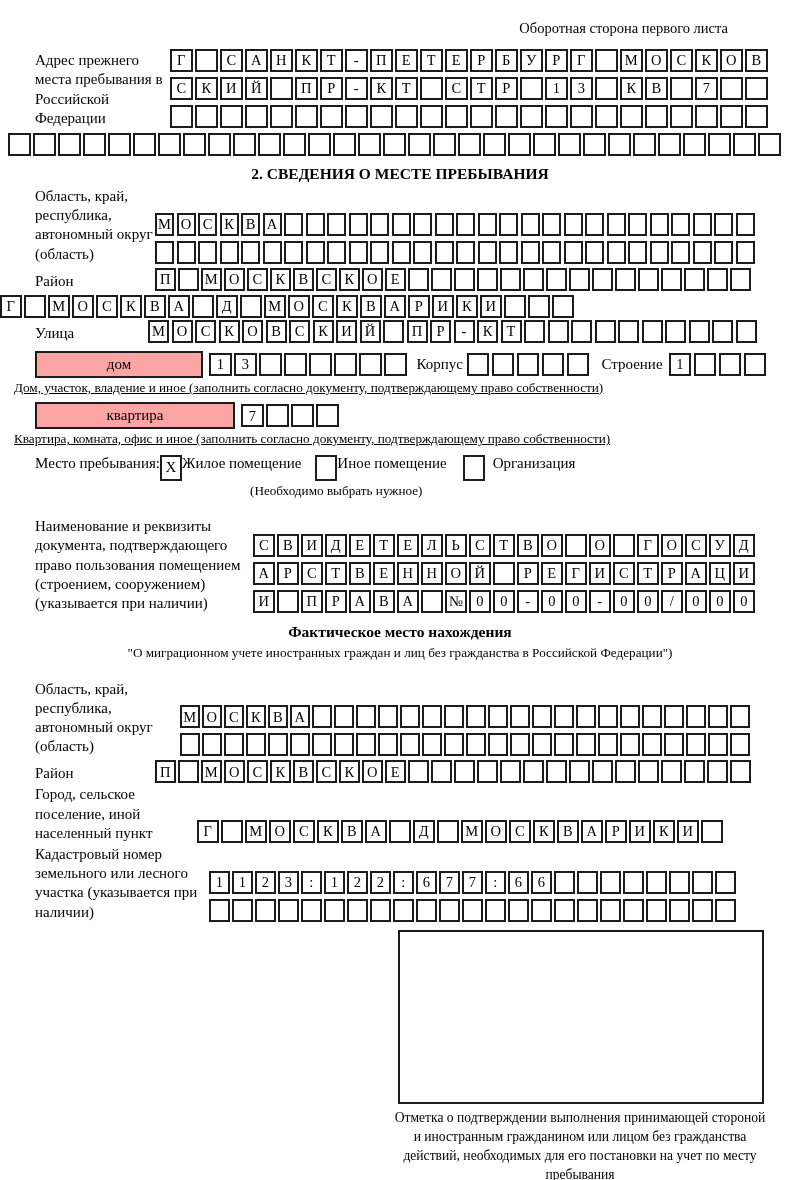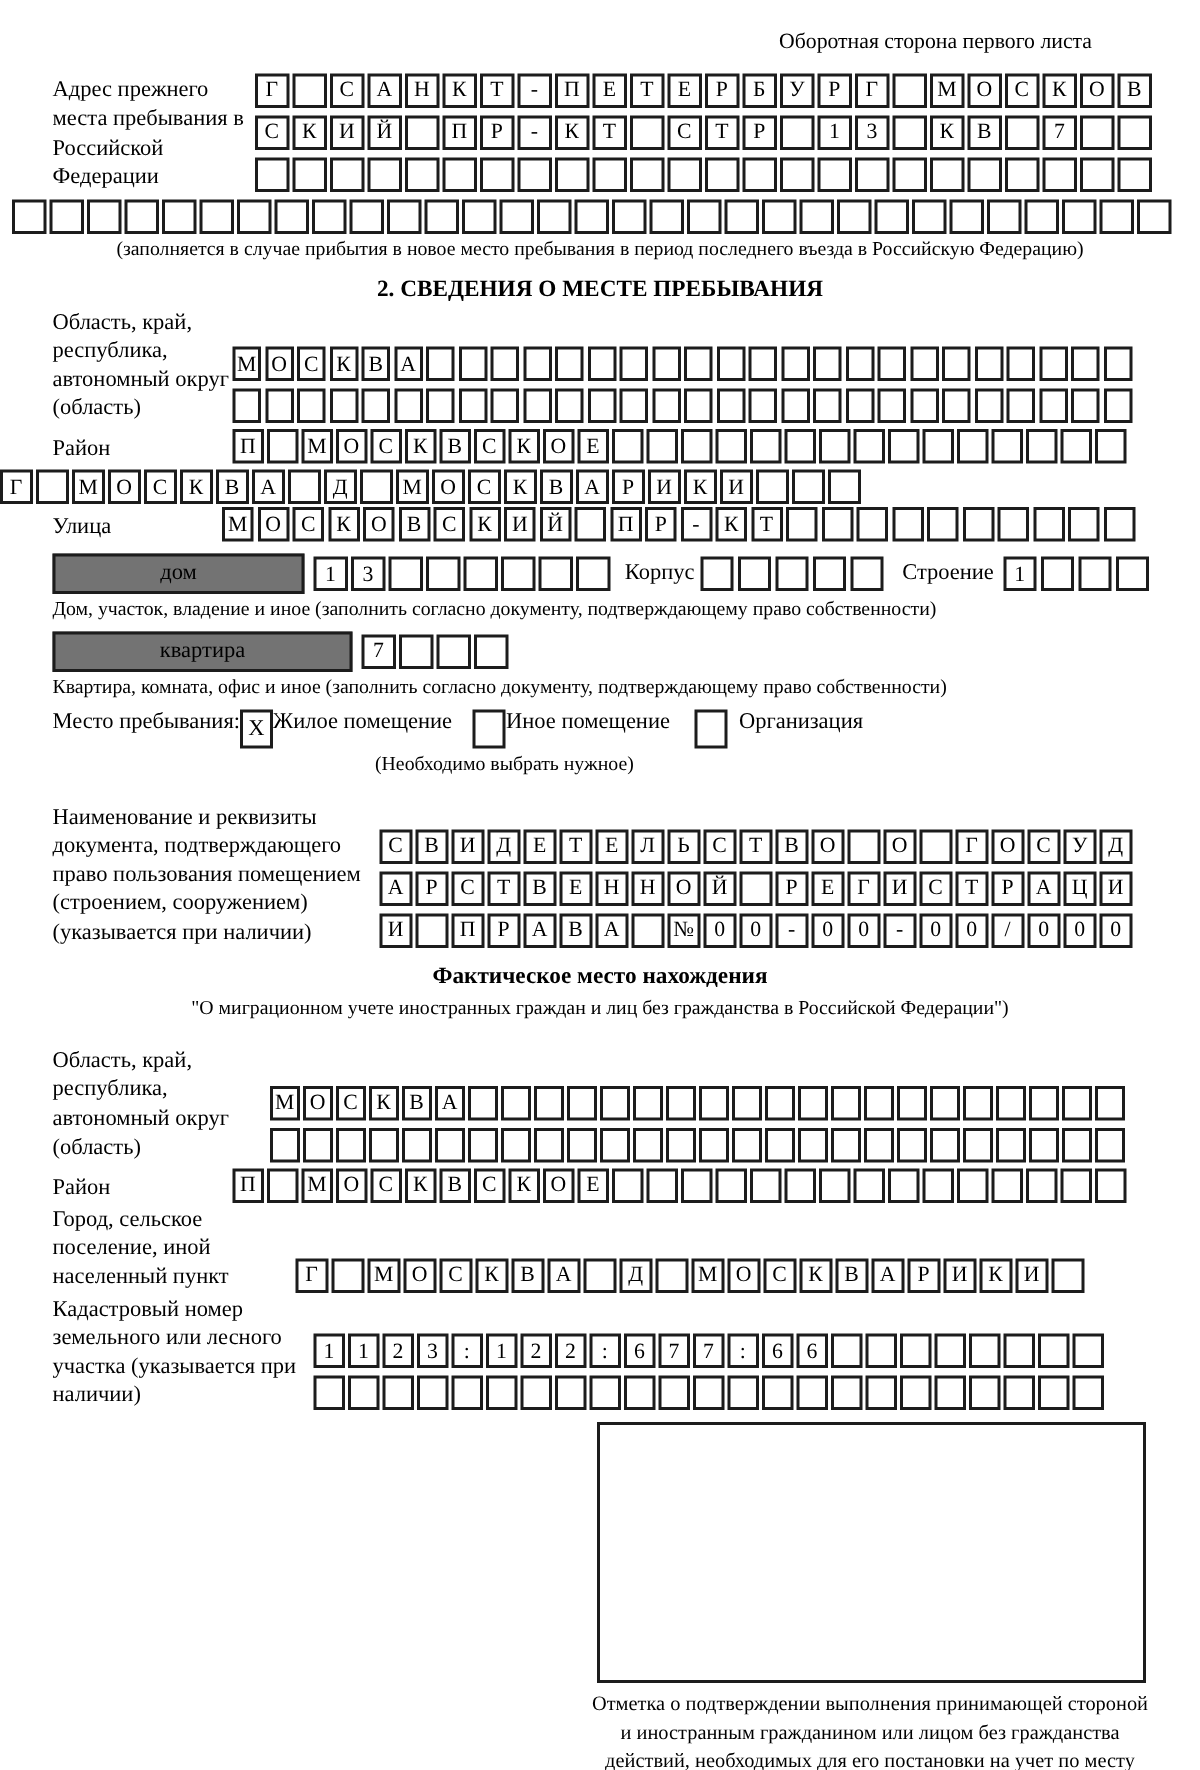--- a/index.html
+++ b/index.html
@@ -16,25 +16,25 @@
   .cellrow{display:flex;gap:2.5px;}
   .cell{
     box-sizing:border-box;width:var(--cw,22px);height:23px;
     border:2px solid #1c1c1c;background:#fff;
     display:flex;align-items:center;justify-content:center;
     font-size:14.5px;line-height:1;flex:0 0 auto;
   }
   .cw19{--cw:19px}.cw195{--cw:19.5px}.cw205{--cw:20.5px}.cw21{--cw:21px}.cw215{--cw:21.5px}.cw225{--cw:22.5px}
   .caption{font-size:13.2px;line-height:1.25;}
   .caption-center{text-align:center;}
-  .caption-left{margin-left:35px;}
+  .caption-left{margin-left:14px;text-decoration:underline;}
   .sec-title{text-align:center;font-weight:bold;font-size:15.5px;margin:9px 0 4px 0;}
   .bigbox{
     box-sizing:border-box;border:2px solid #1c1c1c;height:27px;
-    display:flex;align-items:center;justify-content:center;font-size:15px;background:#737373;flex:0 0 auto;
+    display:flex;align-items:center;justify-content:center;font-size:15px;background:#fca5a5;flex:0 0 auto;
   }
   .inline-lab{font-size:15px;line-height:27px;white-space:nowrap;}
   .checkbox{
     box-sizing:border-box;width:22px;height:26px;border:2px solid #1c1c1c;background:#fff;
     display:inline-flex;align-items:center;justify-content:center;font-size:15px;flex:0 0 auto;
   }
   .stay-row{display:flex;align-items:flex-start;margin-left:35px;margin-top:7px;gap:0;}
   .stamp-box{
     box-sizing:border-box;border:2px solid #1c1c1c;width:366px;height:174px;
     margin-left:398px;margin-top:8px;background:#fff;
@@ -161,21 +161,20 @@
       <span class="cell"></span>
       <span class="cell"></span>
       <span class="cell"></span>
       <span class="cell"></span>
       <span class="cell"></span>
       <span class="cell"></span>
       <span class="cell"></span>
       <span class="cell"></span>
       <span class="cell"></span>
     </div>
-  <div class="caption caption-center mt2">(заполняется в случае прибытия в новое место пребывания в период последнего въезда в Российскую Федерацию)</div>
 
   <div class="sec-title">2. СВЕДЕНИЯ О МЕСТЕ ПРЕБЫВАНИЯ</div>
 
   <div class="field">
     <div class="flabel" style="width:155px;">Область, край, республика, автономный округ (область)</div>
     <div class="rowscol">
       <div class="cellrow cw19">
           <span class="cell">М</span>
           <span class="cell">О</span>
           <span class="cell">С</span>

